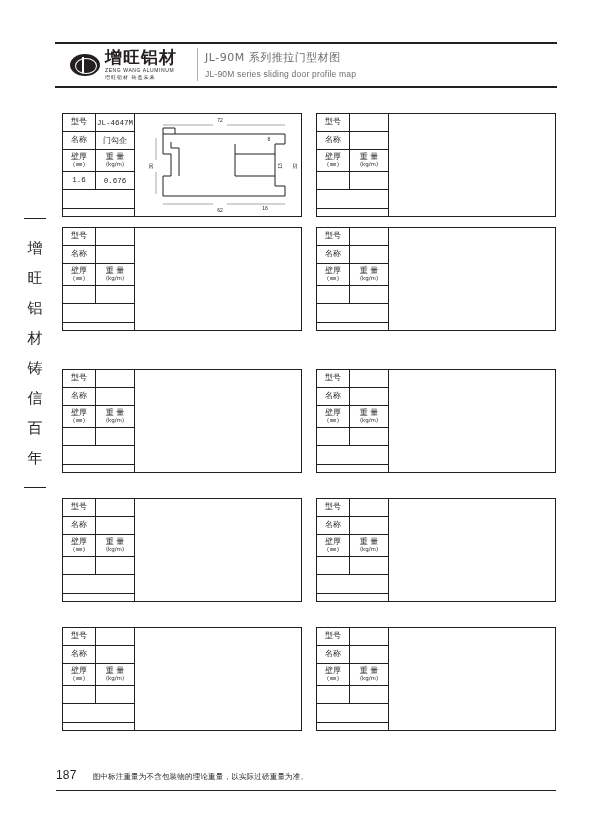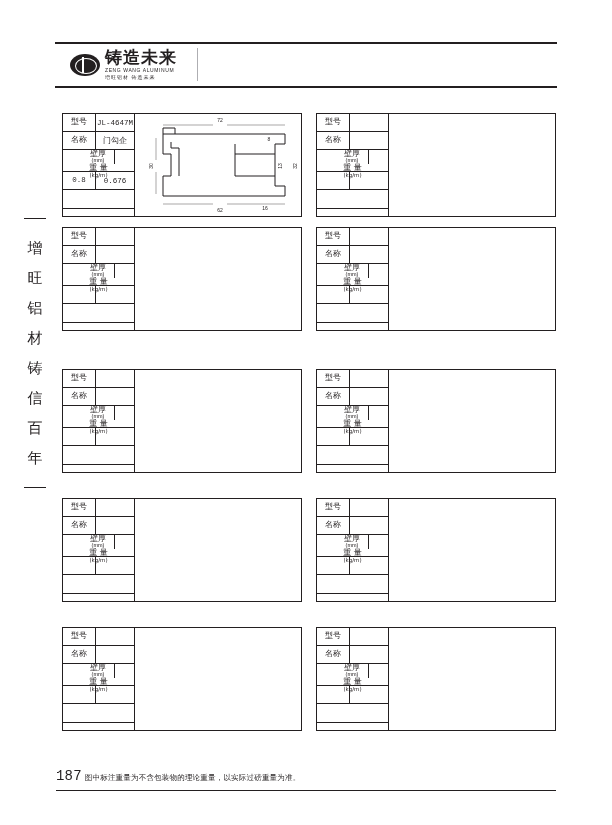--- a/index.html
+++ b/index.html
@@ -169,30 +169,30 @@
     border-right: 1px solid #231f20;
     height: 100%;
   }
   .spec-row {
     border-bottom: 1px solid #231f20;
     box-sizing: border-box;
     display: flex;
     align-items: center;
     height: 18px;
   }
-  .spec-row.h2 { height: 22px; flex-direction: column; }
+  .spec-row.h2 { height: 22px; }
   .spec-label {
     width: 33px;
     box-sizing: border-box;
     border-right: 1px solid #231f20;
     height: 100%;
     display: flex;
     align-items: center;
     justify-content: center;
-    font-family: Liberation Sans, sans-serif;
+    font-family: Liberation Mono, monospace;
     font-size: 8px;
     color: #231f20;
     flex-direction: column;
     line-height: 1.05;
   }
   .spec-label .unit { font-size: 5.5px; }
   .spec-value {
     flex: 1;
     height: 100%;
     display: flex;
@@ -237,43 +237,47 @@
     top: 22px;
     left: 0;
   }
   .footer-text {
     font-family: "DejaVu Sans", sans-serif;
     font-size: 7.5px;
     color: #231f20;
     letter-spacing: 0.2px;
   }
   .footer-page {
-    font-family: Liberation Mono, monospace;
-    font-size: 14px;
-    margin-right: 3px;
+    font-family: Liberation Sans, sans-serif;
+    font-size: 12px;
+    margin-right: 16px;
   }
 </style>
 </head>
 <body>
 
 <div class="header">
   <div class="header-rule-top"></div>
   <div class="header-rule-bottom"></div>
 
   <div class="logo-block">
     <div class="logo-mark"></div>
     <div class="logo-text-wrap">
-      <div class="logo-cn">铸造未来</div>
+      <div class="logo-cn">增旺铝材</div>
       <div class="logo-en">ZENG WANG  ALUMINUM</div>
       <div class="logo-sub">增旺铝材  铸造未来</div>
     </div>
   </div>
 
   <div class="header-divider"></div>
 
+  <div class="header-titles">
+    <div class="title-cn">JL-90M 系列推拉门型材图</div>
+    <div class="title-en">JL-90M series sliding door profile map</div>
+  </div>
 </div>
 
 <div class="slogan">
   <div class="slogan-line"></div>
   <div class="slogan-chars">
     <span>增</span>
     <span>旺</span>
     <span>铝</span>
     <span>材</span>
     <span>铸</span>
@@ -302,21 +306,21 @@
           <span class="unit">(mm)</span>
         </div>
         <div class="spec-value">
           <div style="display:flex;flex-direction:column;align-items:center;line-height:1.05;">
             <span>重 量</span>
             <span class="unit" style="font-size:5.5px">(kg/m)</span>
           </div>
         </div>
       </div>
       <div class="spec-row">
-        <div class="spec-label mono" style="font-family:'Liberation Mono',monospace;font-size:7.5px">0.8</div>
+        <div class="spec-label mono" style="font-family:'Liberation Mono',monospace;font-size:7.5px">1.6</div>
         <div class="spec-value mono">0.676</div>
       </div>
       <div class="spec-fill"></div>
       <div class="spec-fill last"></div>
     </div>
 
     <div class="drawing-area">
       <svg class="profile-svg" width="168" height="103" viewBox="0 0 168 103">
         <g fill="none" stroke="#231f20" stroke-width="1">
 

